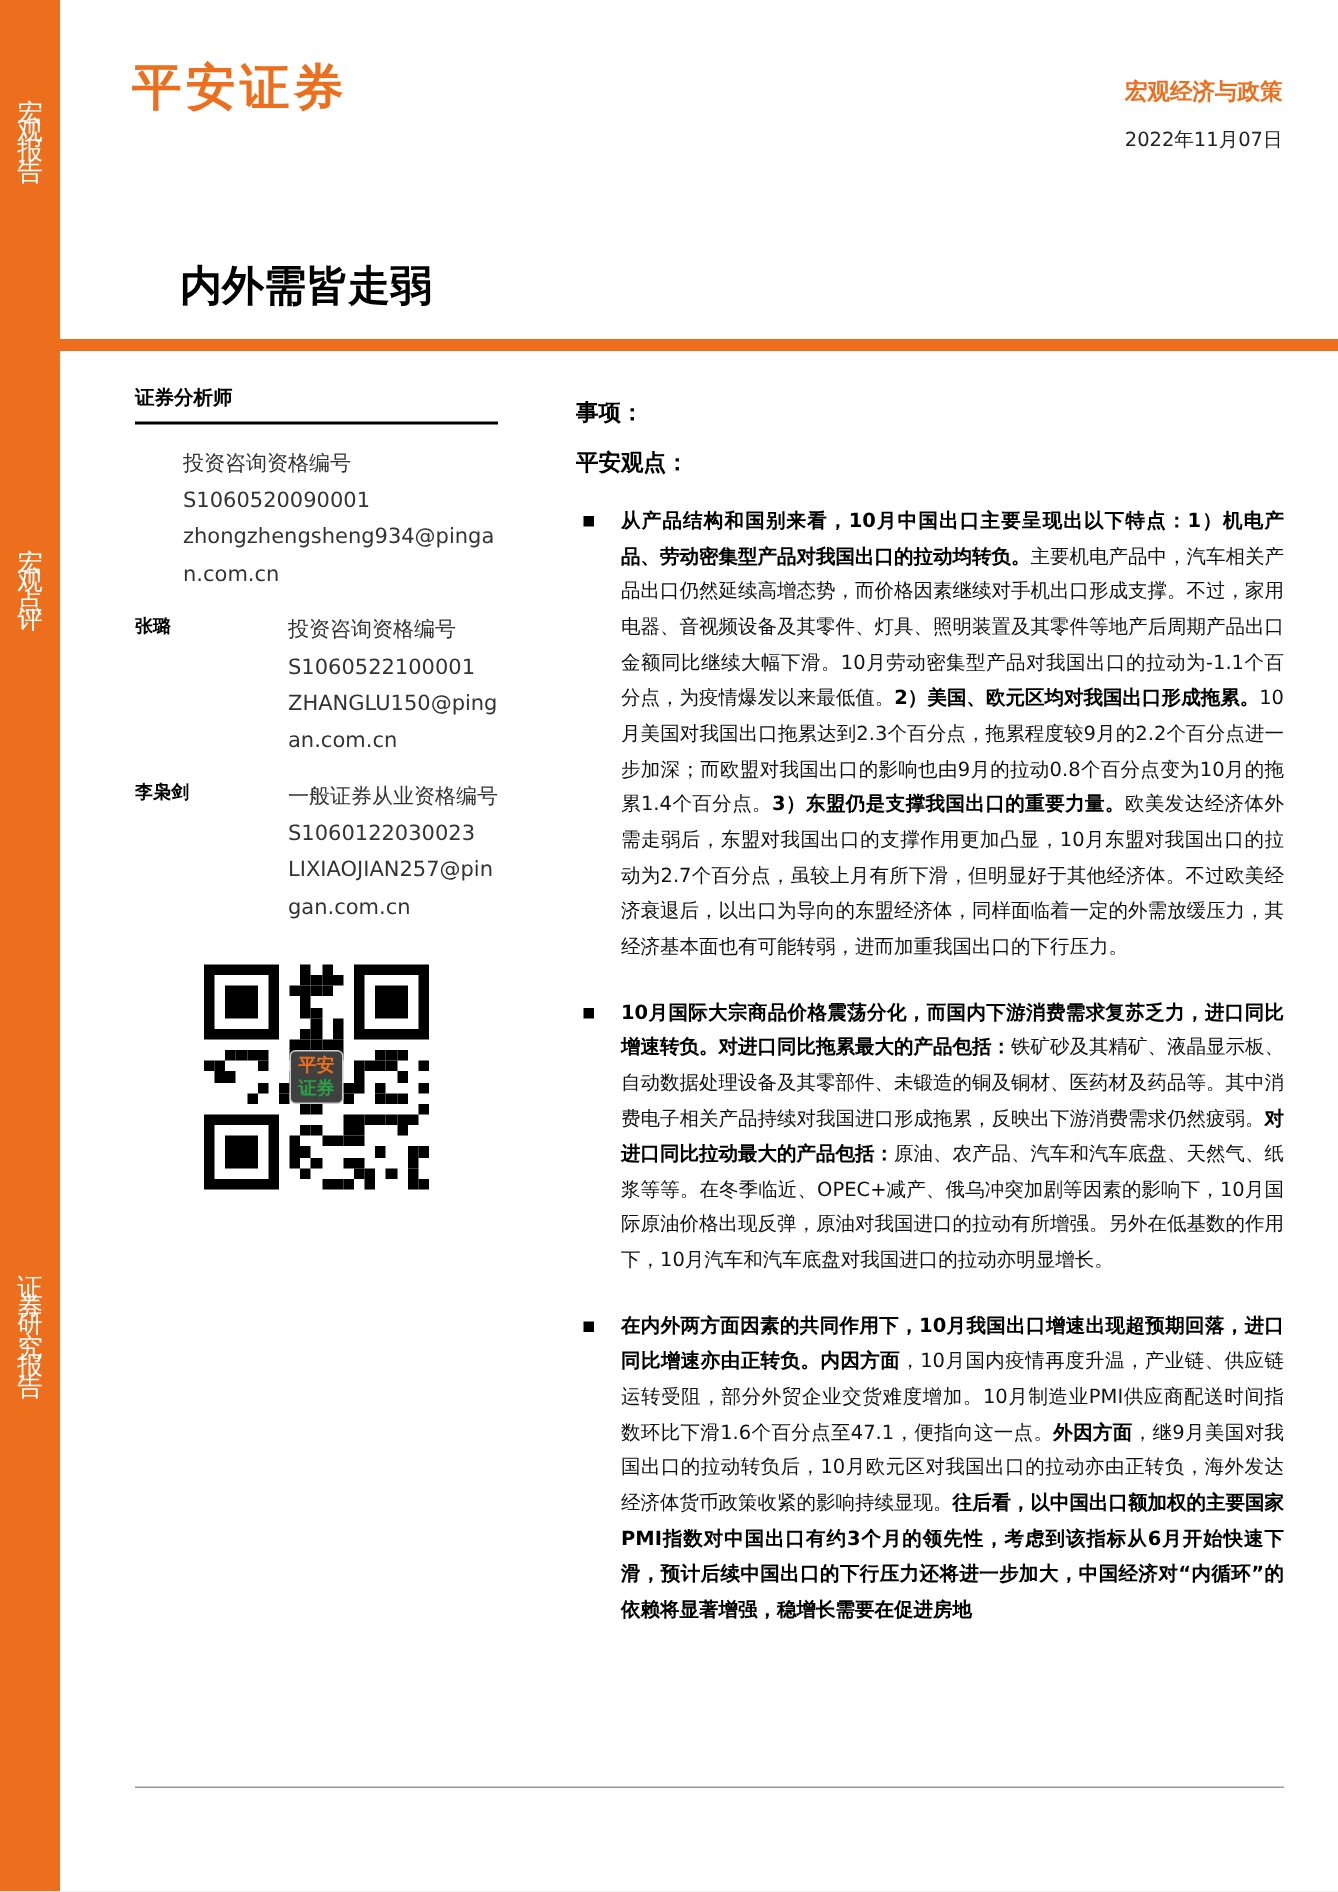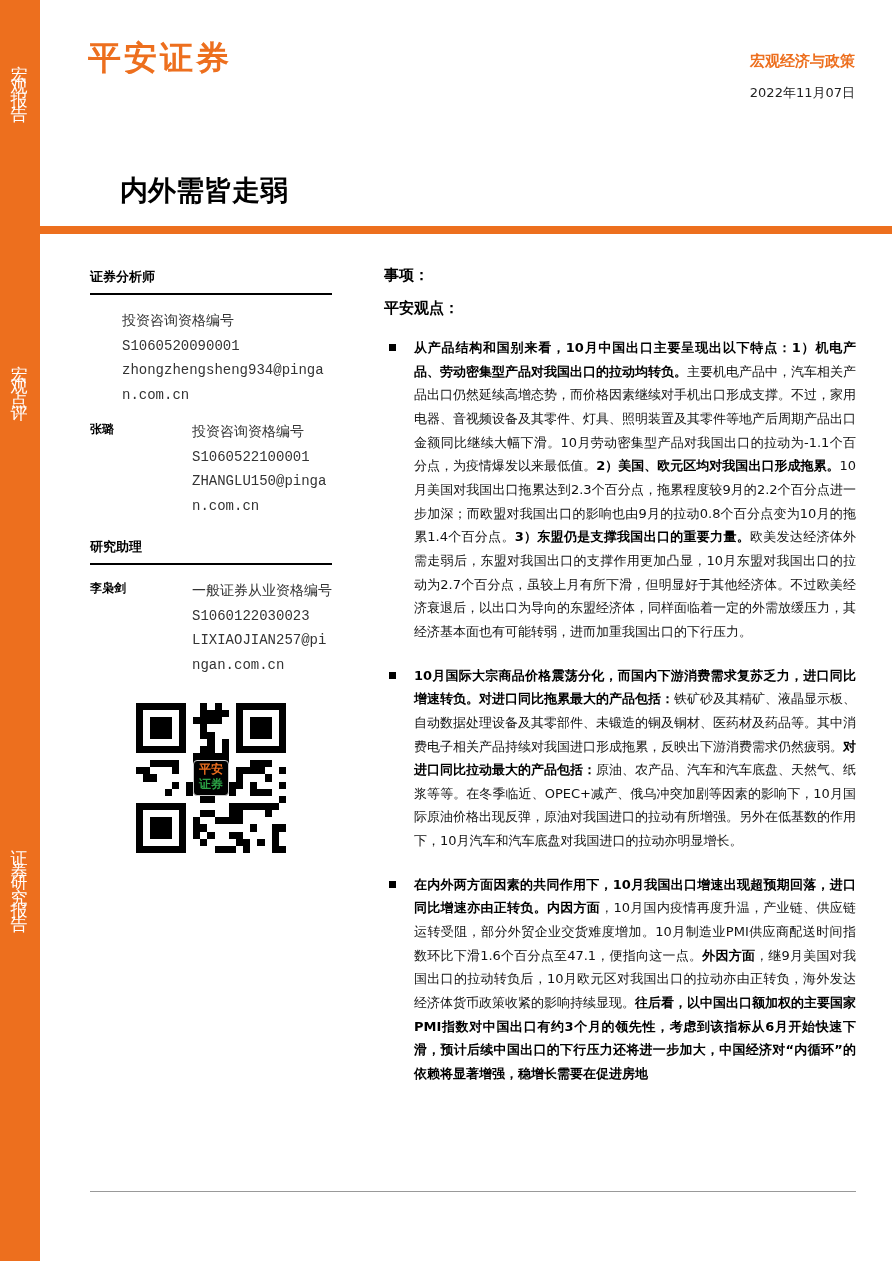--- a/index.html
+++ b/index.html
@@ -23,37 +23,37 @@
   }
   .v1{top:52px;} .v2{top:352px;} .v3{top:836px;}
   
   .logo{position:absolute;left:88px;top:36px;font-size:33px;font-weight:bold;color:var(--accent);letter-spacing:3px;}
   .category{position:absolute;right:37px;top:52px;font-size:15px;font-weight:bold;color:var(--accent);}
   .date{position:absolute;right:37px;top:84px;font-size:13px;color:#222;}
   .report-title{position:absolute;left:90px;top:128px;font-size:22px;font-weight:bold;color:#000;}
   .report-subtitle{position:absolute;left:120px;top:172px;font-size:28px;font-weight:bold;color:#000;}
   .orange-bar{position:absolute;left:40px;top:226px;width:852px;height:8px;background:var(--accent);}
   
-  .left-col{position:absolute;left:90px;top:268px;width:242px;font-family:Liberation Mono, monospace;}
+  .left-col{position:absolute;left:90px;top:256px;width:242px;}
   .sec-head{font-size:13px;font-weight:bold;color:#000;padding-bottom:7px;border-bottom:2px solid #000;margin-bottom:14px;}
   .sec-head.mt{margin-top:20px;}
   .person{display:flex;margin-bottom:13px;}
   .p-name{width:70px;font-size:12px;font-weight:bold;color:#000;padding-top:1px;}
   .p-details{flex:1;font-size:14px;color:#333;line-height:1.75;word-break:break-all;margin-left:32px;}
   
   .qr-wrap{margin-top:26px;display:flex;justify-content:center;}
   .qr{position:relative;width:150px;height:150px;background:#fff;}
   .qr-grid{position:absolute;inset:0;display:grid;grid-template-columns:repeat(21,1fr);grid-template-rows:repeat(21,1fr);}
   .qr-grid span.on{background:#000;}
   .finder{position:absolute;width:50px;height:50px;border:7px solid #000;}
   .finder::after{content:"";position:absolute;inset:7px;background:#000;}
   .f-tl{left:0;top:0;} .f-tr{right:0;top:0;} .f-bl{left:0;bottom:0;}
   .qr-center{
     position:absolute;left:50%;top:50%;transform:translate(-50%,-50%);
-    background:#000000;border:1px solid #ccc;border-radius:4px;
+    background:#404040;border:1px solid #ccc;border-radius:4px;
     padding:2px 5px;text-align:left;font-size:12px;font-weight:bold;line-height:1.25;
   }
   .qr-center .l1{color:var(--accent);} .qr-center .l2{color:var(--green);}
   
   .right-col{position:absolute;left:384px;top:266px;width:472px;}
   .matter-title,.opinion-title{font-size:15px;font-weight:bold;color:#000;margin-bottom:9px;}
   .matter-text{font-size:13px;line-height:1.85;text-align:justify;color:#111;}
   .opinion-title{margin-top:14px;margin-bottom:18px;}
   .bullet{display:flex;margin-bottom:20px;}
   .marker{flex:none;width:30px;padding-top:8px;}
@@ -94,21 +94,20 @@
 
     <div class="person">
       <div class="p-name">张璐</div>
       <div class="p-details">
         <div>投资咨询资格编号</div>
         <div>S1060522100001</div>
         <div>ZHANGLU150@pingan.com.cn</div>
       </div>
     </div>
 
-    <div class="sec-head mt">研究助理</div>
 
     <div class="person">
       <div class="p-name">李枭剑</div>
       <div class="p-details">
         <div>一般证券从业资格编号</div>
         <div>S1060122030023</div>
         <div>LIXIAOJIAN257@pingan.com.cn</div>
       </div>
     </div>
 

